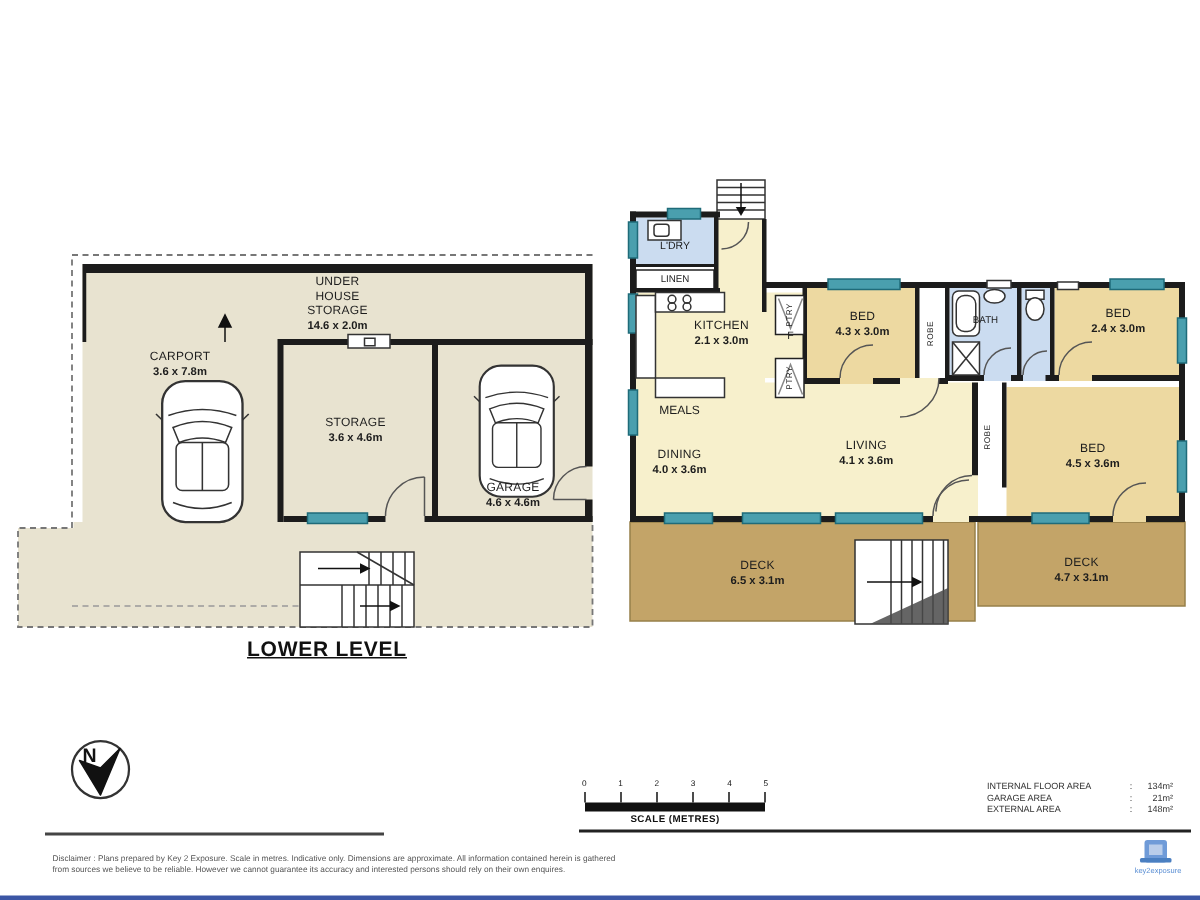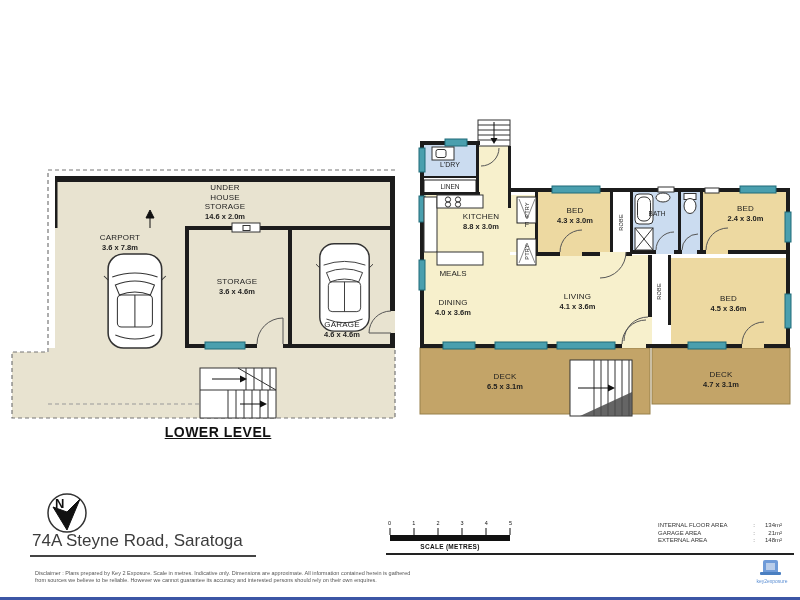--- a/index.html
+++ b/index.html
@@ -286,21 +286,21 @@
   <div class="lbl" style="left:298px;top:320px;width:88px">
     <span class="nm">GARAGE</span>
     <span class="dim">4.6 x 4.6m</span>
   </div>
   <div class="level-title" style="left:148px;top:424px;width:140px">LOWER LEVEL</div>
 
   <div class="lbl" style="left:424px;top:160px;width:52px;font-size:7px">L'DRY</div>
   <div class="lbl" style="left:424px;top:182px;width:52px;font-size:6.5px">LINEN</div>
   <div class="lbl" style="left:436px;top:212px;width:90px">
     <span class="nm">KITCHEN</span>
-    <span class="dim">8.8 x 3.0m</span>
+    <span class="dim">2.1 x 3.0m</span>
   </div>
   <div class="vwrap" style="left:517px;top:197px;width:19px;height:26px">
     <span class="vtxt">PTRY</span>
     </div>
   <div class="lbl" style="left:510px;top:220px;width:34px;font-size:7px">F</div>
   <div class="vwrap" style="left:517px;top:239px;width:19px;height:26px">
     <span class="vtxt">PTRY</span>
     </div>
   <div class="lbl" style="left:538px;top:206px;width:74px">
     <span class="nm">BED</span>
@@ -337,21 +337,20 @@
   <div class="lbl" style="left:655px;top:370px;width:132px">
     <span class="nm">DECK</span>
     <span class="dim">4.7 x 3.1m</span>
   </div>
 
   <svg class="abs" style="left:44px;top:490px" width="46" height="46">
     <circle cx="23" cy="23" r="19" fill="#fff" stroke="#333" stroke-width="1.5"></circle>
     <path d="M9,17 L23,40 L36,9 L23,22 Z" fill="#111" stroke="#111" stroke-linejoin="round"></path>
   </svg>
   <div class="north-n">N</div>
-  <div class="address">74A Steyne Road, Saratoga</div>
 
   <div class="scale-nums">
     <span>0</span>
     <span>1</span>
     <span>2</span>
     <span>3</span>
     <span>4</span>
     <span>5</span>
   </div>
   <div class="scale-label">SCALE (METRES)</div>

